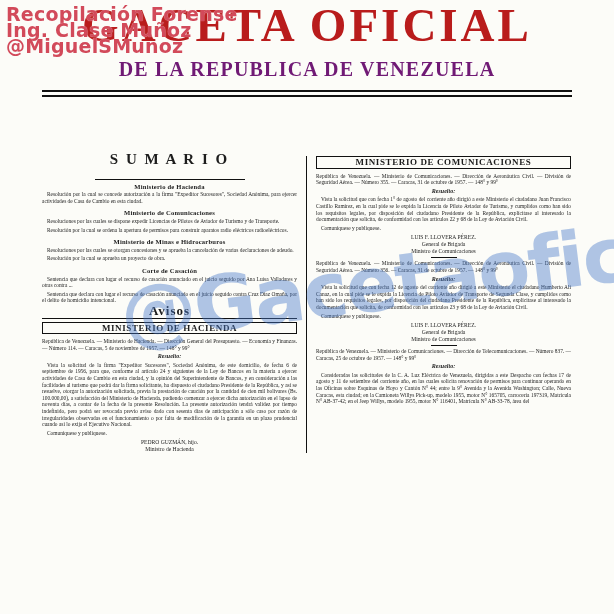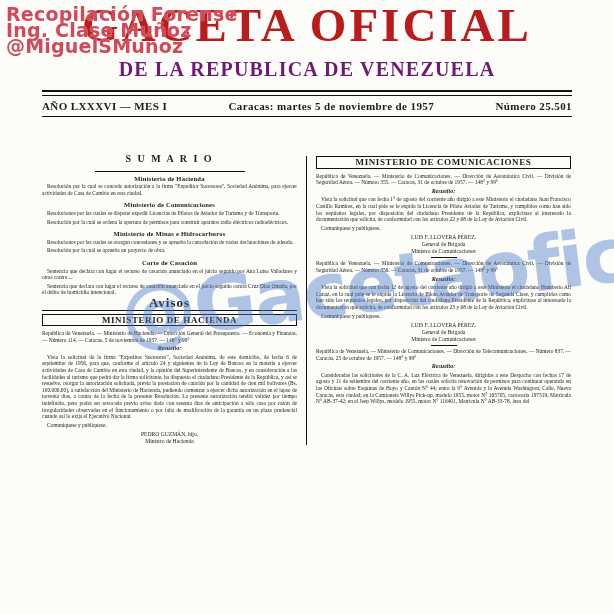--- a/index.html
+++ b/index.html
@@ -120,23 +120,23 @@
     line-height: 6.6px;
     text-align: justify;
     color: #1d1d1d;
   }
   .col.left { padding-right: 9px; }
   .col.right { padding-left: 9px; border-left: 1px solid #111; }
 
   .colhead {
     text-align: center;
     font-weight: bold;
-    font-size: 10px;
+    font-size: 15px;
     letter-spacing: 2px;
-    margin-bottom: 8px;
+    margin-bottom: 16px;
   }
   .colhead.boxed {
     border: 1px solid #111;
     padding: 2px 0;
     font-size: 9px;
     letter-spacing: 0.6px;
     margin-bottom: 4px;
   }
   .sum-rule {
     width: 150px;
@@ -185,25 +185,20 @@
 </style>
 </head>
 <body>
 
 <div class="page">
 
   <div class="masthead">
     <div class="gaceta-title">GACETA OFICIAL</div>
     <div class="sub-title">DE LA REPUBLICA DE VENEZUELA</div>
     <div class="rule-double"></div>
-    <div class="issue-line">
-      <span>AÑO LXXXVI — MES I</span>
-      <span class="mid">Caracas: martes 5 de noviembre de 1957</span>
-      <span>Número 25.501</span>
-    </div>
     <div class="rule-single"></div>
   </div>
 
   <div class="columns">
 
     <div class="col left">
       <div class="colhead">S U M A R I O</div>
       <div class="sum-rule"></div>
 
       <div class="minhead">Ministerio de Hacienda</div>

